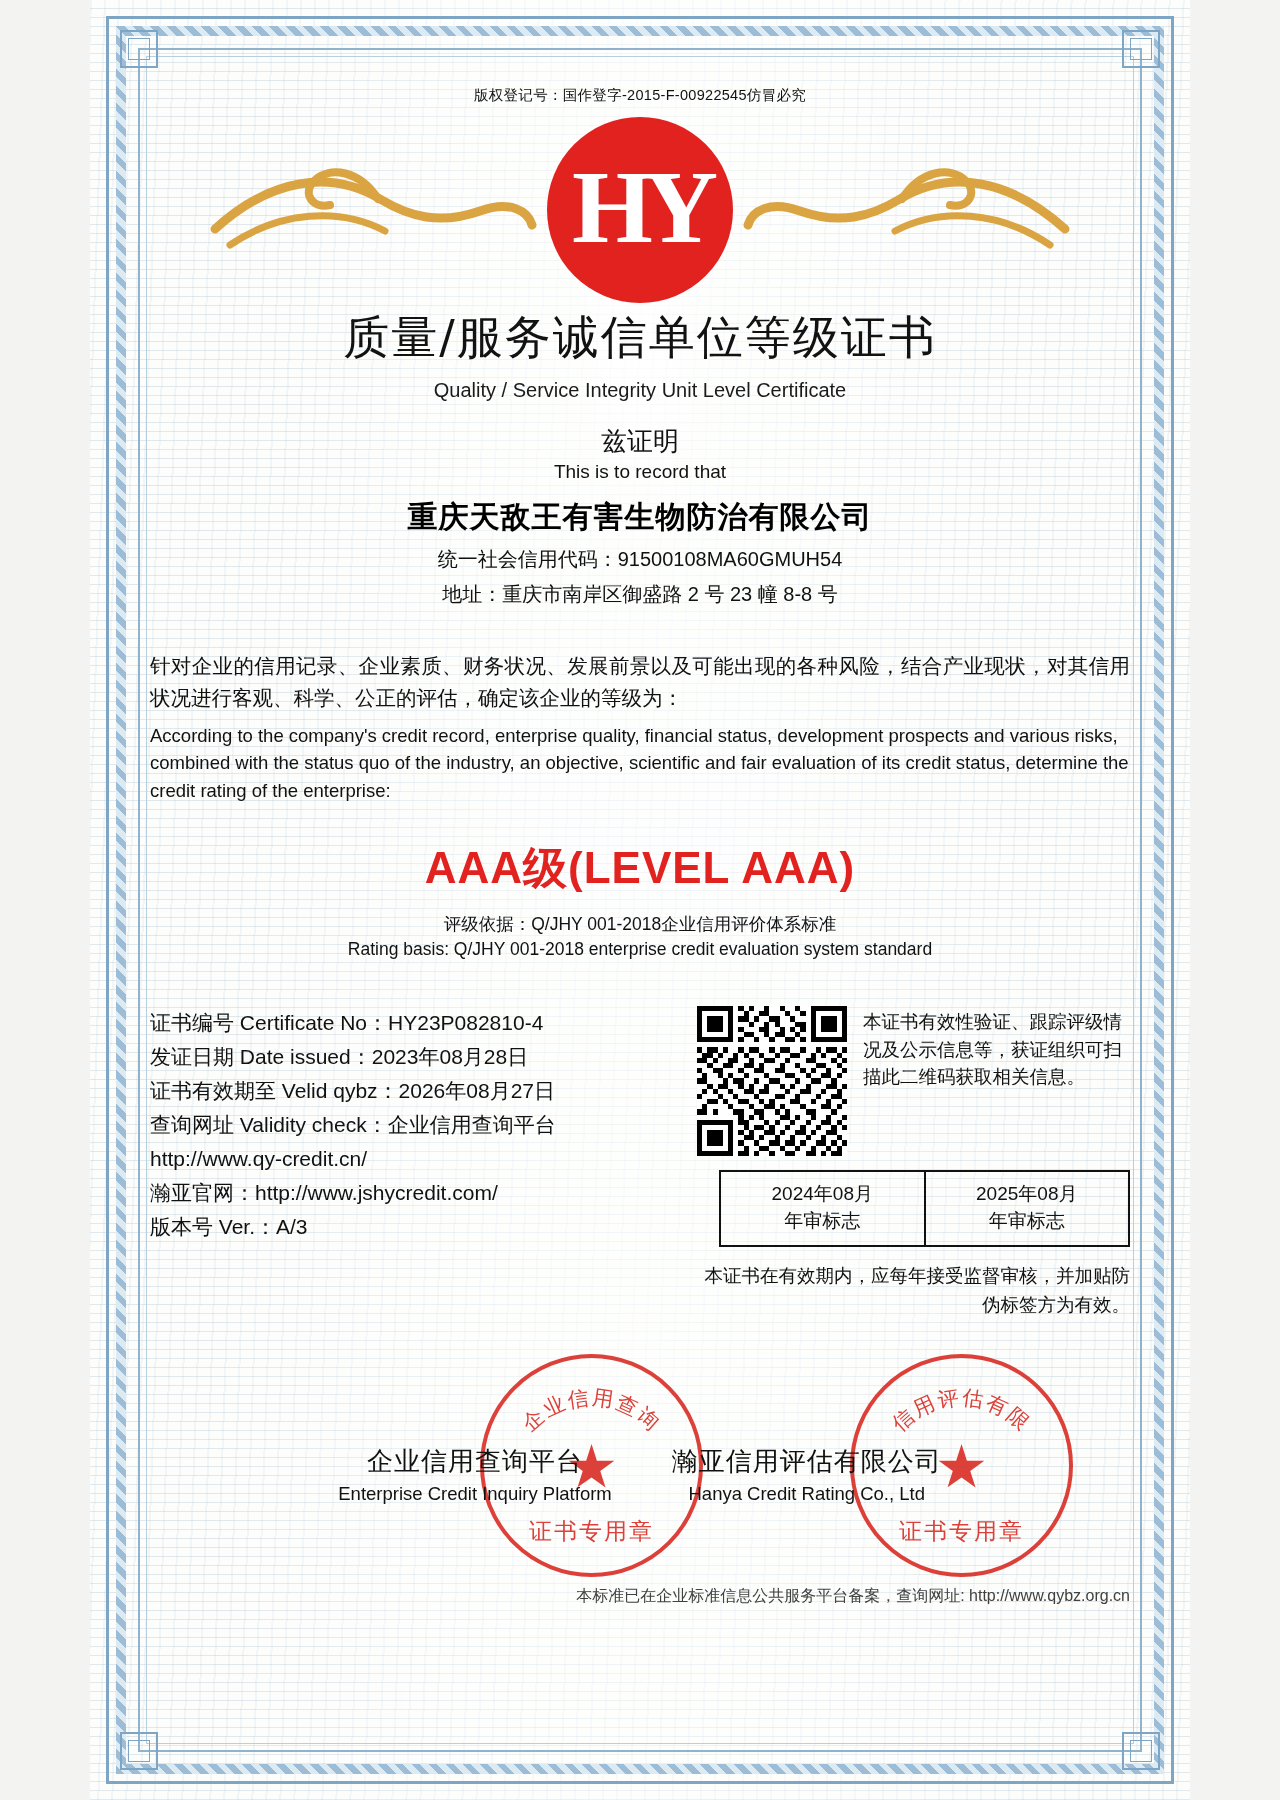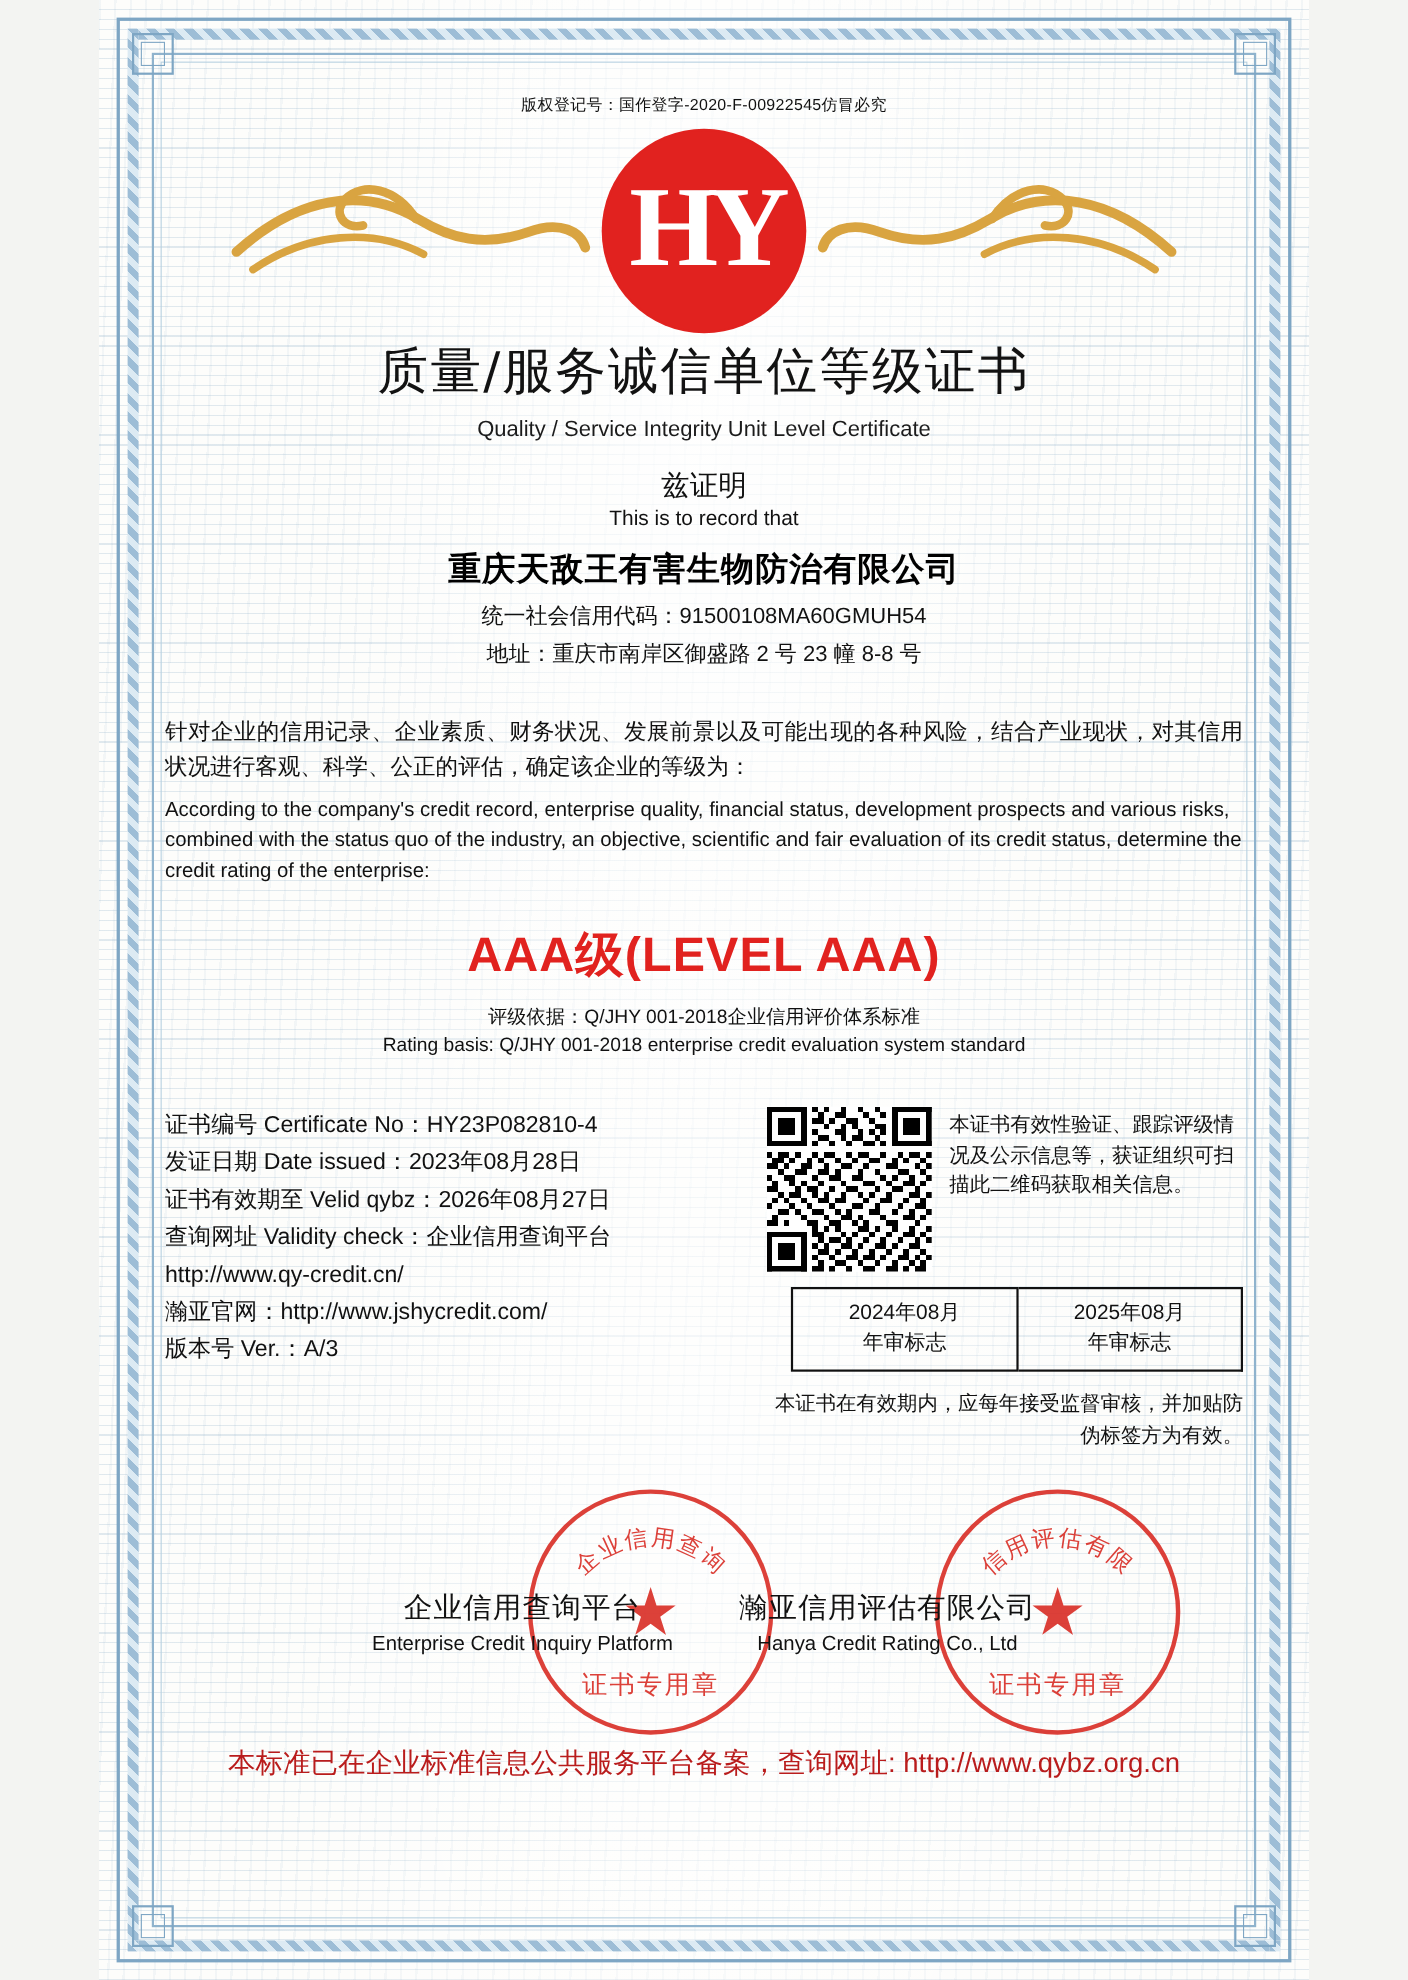--- a/index.html
+++ b/index.html
@@ -211,23 +211,23 @@
     display:flex;justify-content:center;gap:60px;
     z-index:8;
   }
   .org{
     text-align:center;
   }
   .org .cn{font-size:26px;color:#111;letter-spacing:1px;}
   .org .en{font-size:18.5px;color:#111;margin-top:4px;}
 
   .footer-note{
-    text-align:center;
-    font-size:25px;
-    color:#b91c1c;
+    text-align:right;
+    font-size:16px;
+    color:#404040;
     margin-top:10px;
   }
 </style>
 </head>
 <body>
 
 <div class="cert">
   <div class="wave-bg"></div>
   <div class="frame-outer"></div>
   <div class="frame-mid"></div>
@@ -241,21 +241,21 @@
     </div>
   <div class="corner bl">
       <i></i>
     </div>
   <div class="corner br">
       <i></i>
     </div>
 
   <div class="content">
 
-    <div class="copyright">版权登记号：国作登字-2020-F-00922545仿冒必究</div>
+    <div class="copyright">版权登记号：国作登字-2015-F-00922545仿冒必究</div>
 
     <div class="emblem-row">
       <svg class="flourish left" viewBox="0 0 330 110">
         <path d="M5 70 C60 20, 120 10, 170 40 C200 58, 230 66, 270 52 C300 41, 318 52, 322 66" fill="none" stroke="#d9a441" stroke-width="9" stroke-linecap="round"></path>
         <path d="M20 86 C70 52, 130 48, 175 72" fill="none" stroke="#d9a441" stroke-width="7" stroke-linecap="round"></path>
         <path d="M168 40 C150 12, 120 6, 104 22 C92 34, 102 50, 120 46" fill="none" stroke="#d9a441" stroke-width="8" stroke-linecap="round"></path>
       </svg>
       <svg class="flourish right" viewBox="0 0 330 110">
         <path d="M325 70 C270 20, 210 10, 160 40 C130 58, 100 66, 60 52 C30 41, 12 52, 8 66" fill="none" stroke="#d9a441" stroke-width="9" stroke-linecap="round"></path>
         <path d="M310 86 C260 52, 200 48, 155 72" fill="none" stroke="#d9a441" stroke-width="7" stroke-linecap="round"></path>

